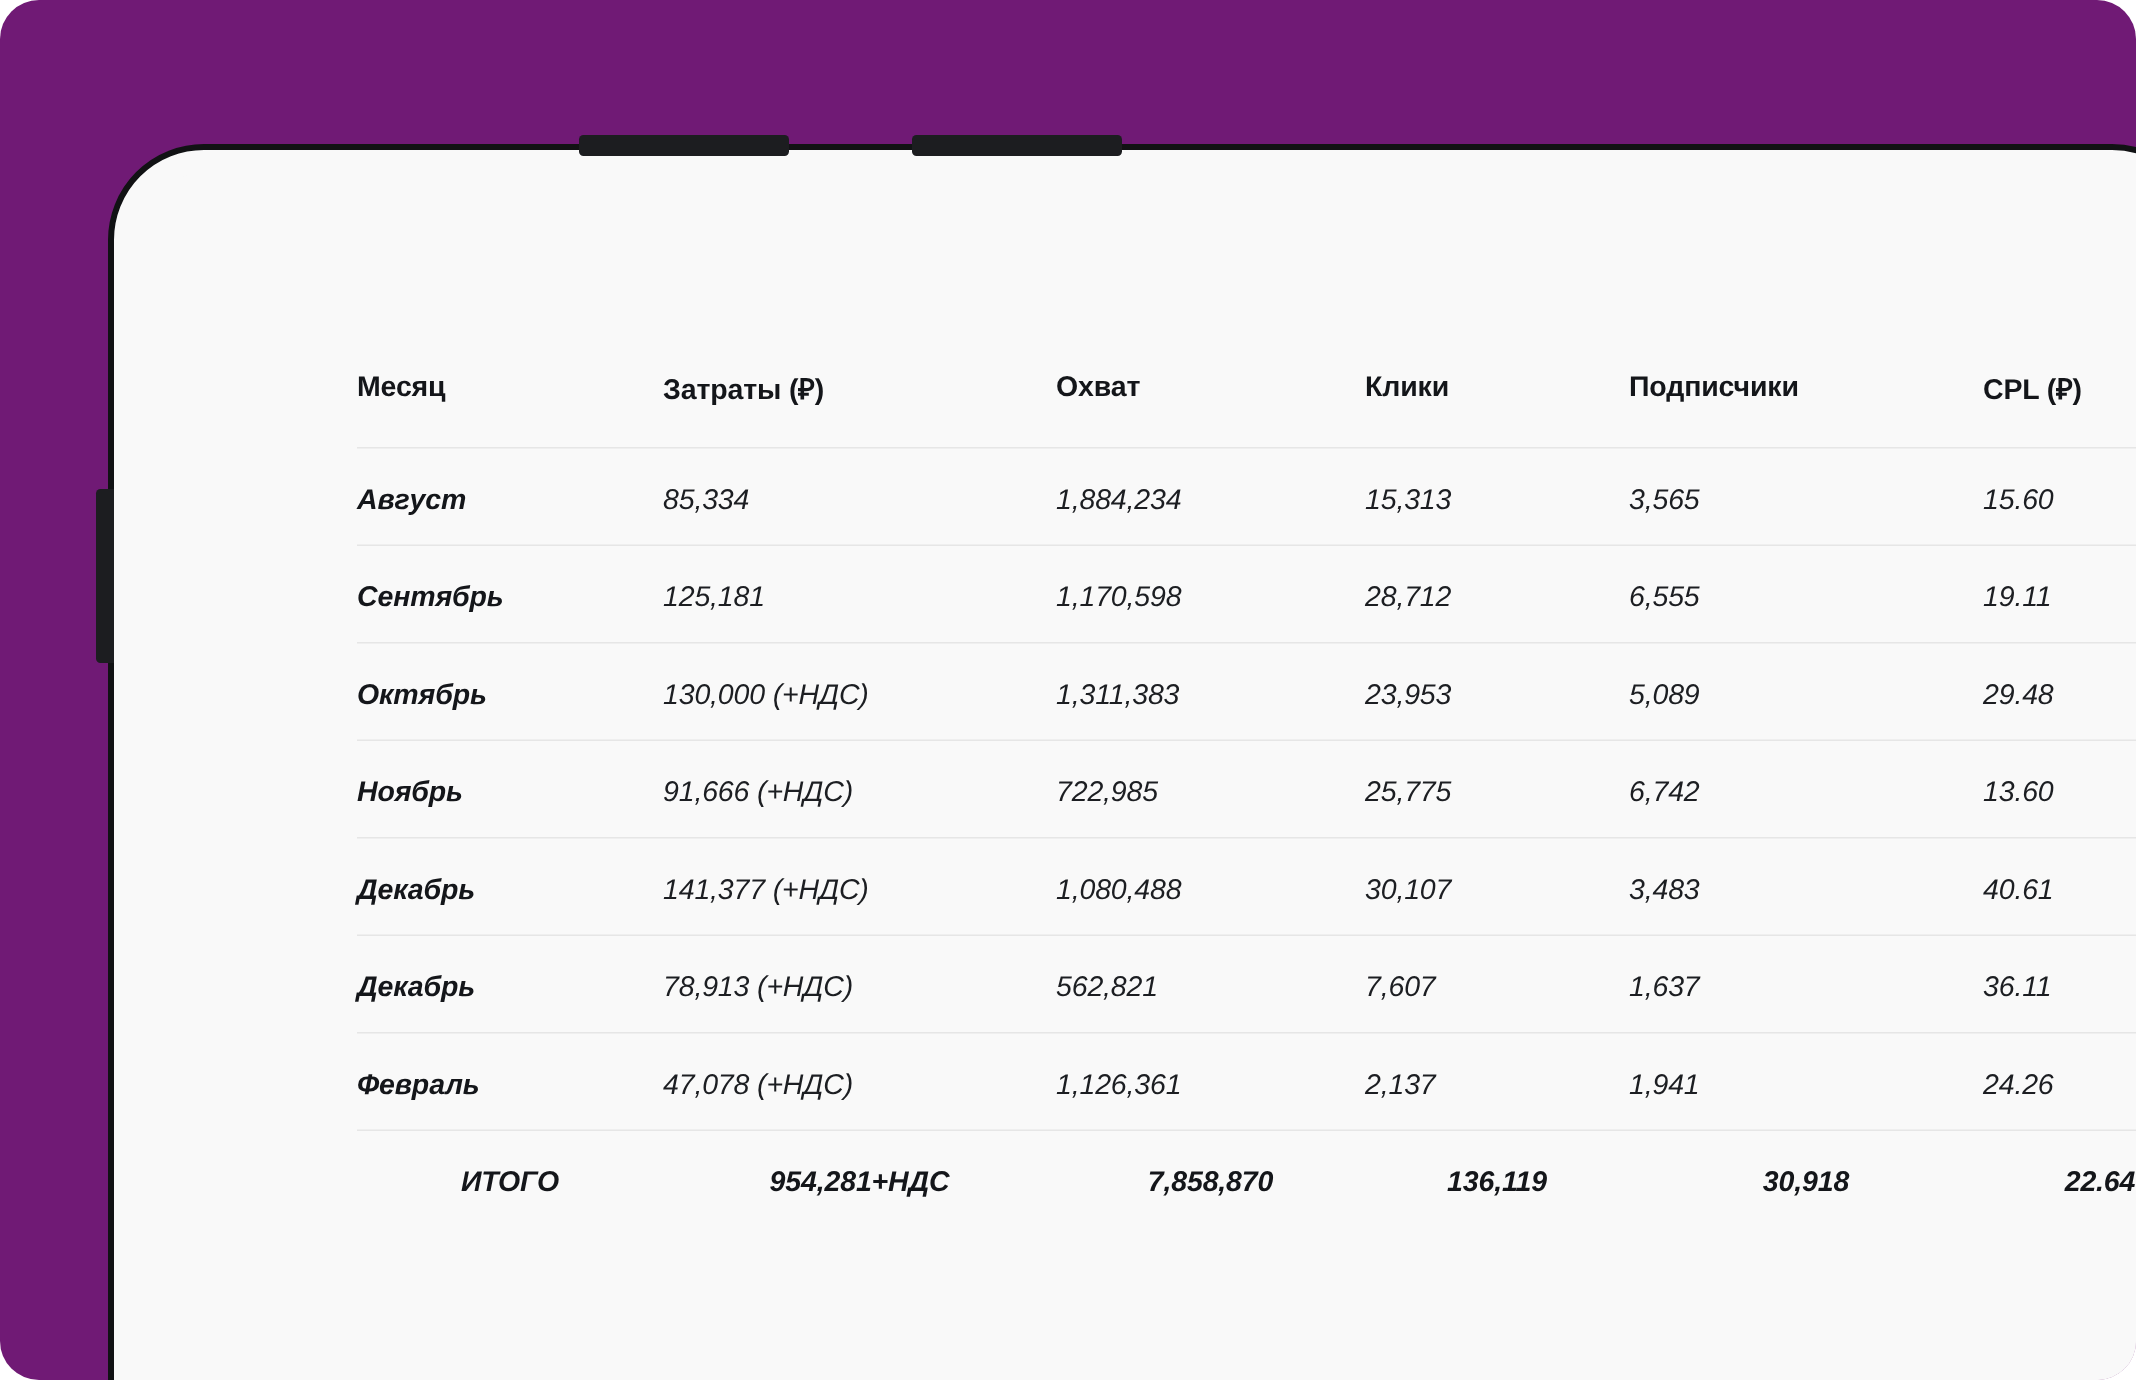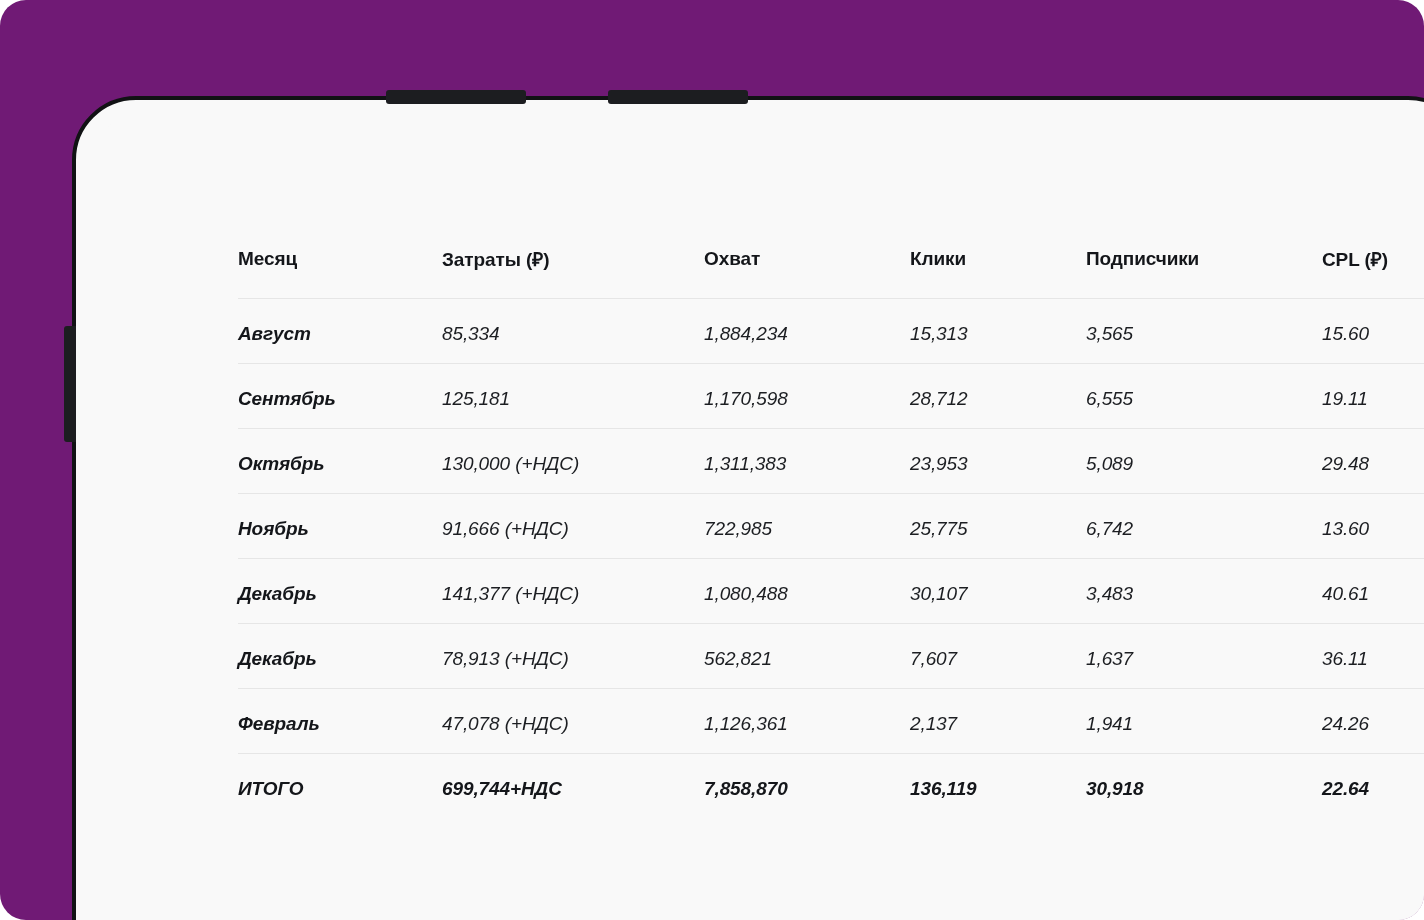--- a/index.html
+++ b/index.html
@@ -106,20 +106,21 @@
   }
 
   #metrics-table td.month-cell {
     font-weight: 700;
     color: #14161a;
   }
 
   #metrics-table tr.total-row td {
     font-weight: 700;
     color: #14161a;
+    text-align: center;
   }
 
   
   col.c0 { width: 204px; }
   col.c1 { width: 262px; }
   col.c2 { width: 206px; }
   col.c3 { width: 176px; }
   col.c4 { width: 236px; }
   col.c5 { width: 156px; }
 </style>
@@ -219,21 +220,21 @@
               <td class="month-cell">Февраль</td>
               <td>47,078 (+НДС)</td>
               <td>1,126,361</td>
               <td>2,137</td>
               <td>1,941</td>
               <td>24.26</td>
             </tr>
 
             <tr class="total-row">
               <td>ИТОГО</td>
-              <td>699,744+НДС</td>
+              <td>954,281+НДС</td>
               <td>7,858,870</td>
               <td>136,119</td>
               <td>30,918</td>
               <td>22.64</td>
             </tr>
 
           </tbody>
         </table>
 
       </div>

